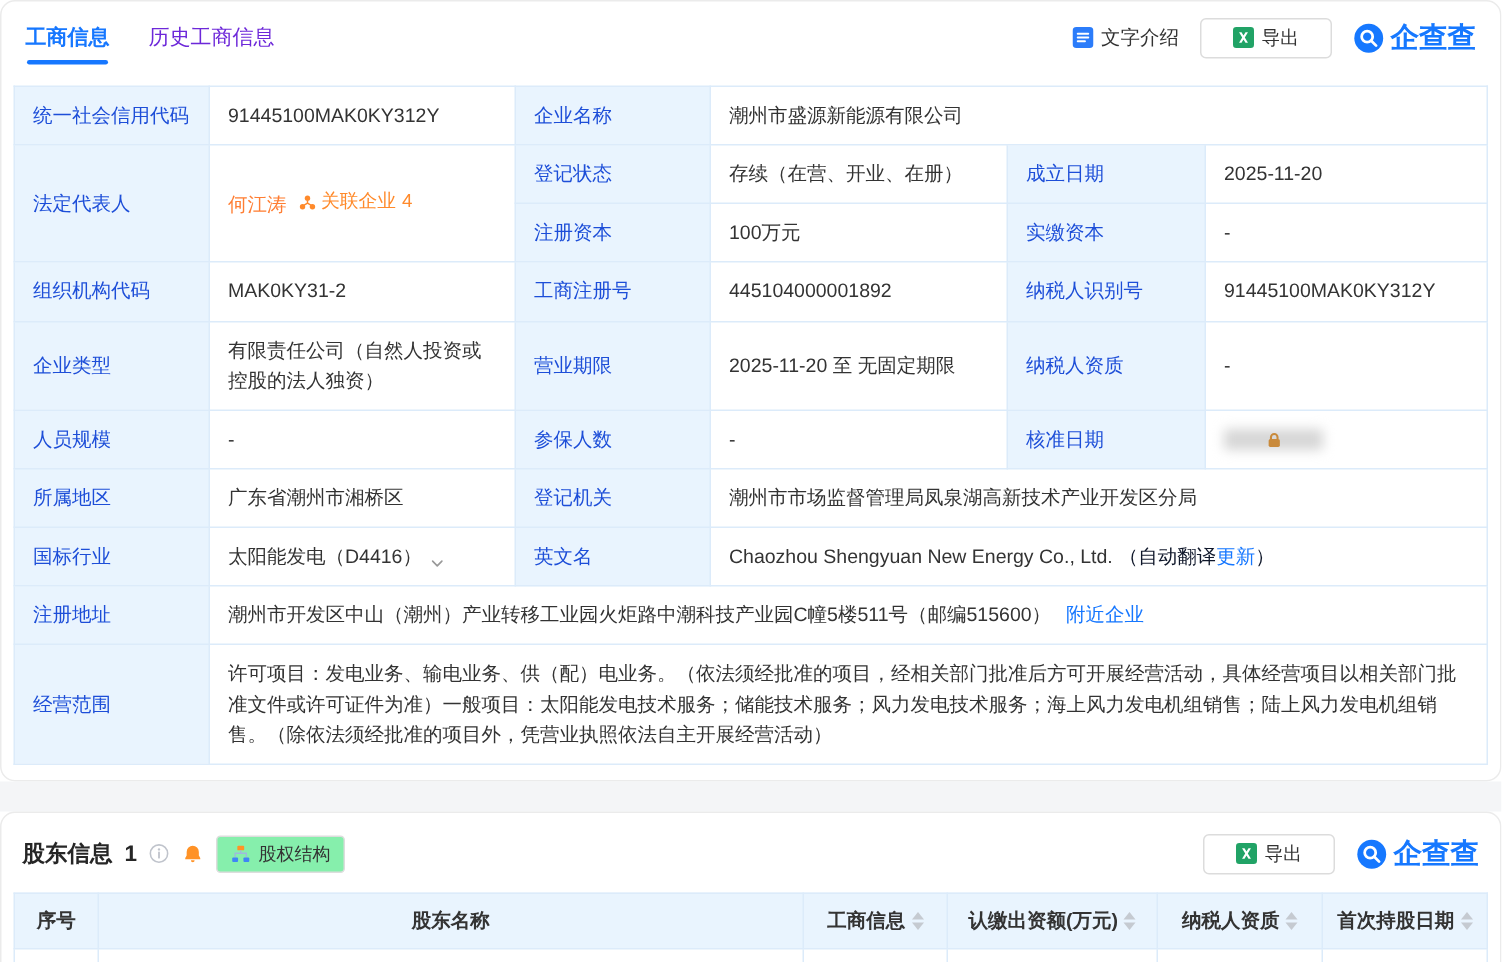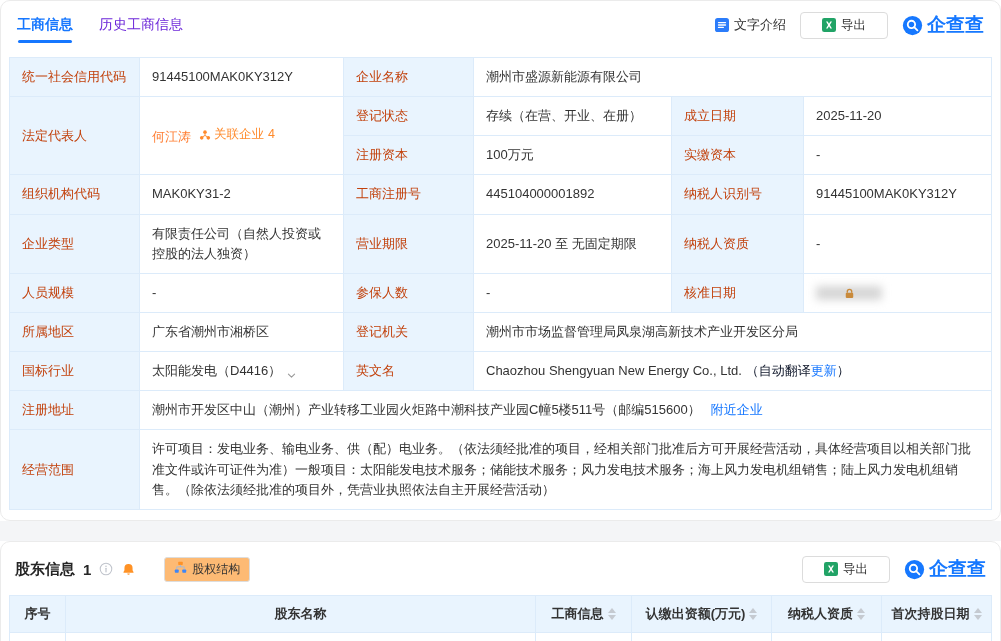--- a/index.html
+++ b/index.html
@@ -18,42 +18,42 @@
   .tab.active::after{content:"";position:absolute;left:1px;right:1px;bottom:-9px;height:3px;border-radius:2px;background:#1677ff}
   .toolbar{margin-left:auto;display:flex;align-items:center;gap:14px}
   .tool-plain{display:inline-flex;align-items:center;gap:5px;font-size:13px;color:#333;cursor:pointer;white-space:nowrap}
   .btn-snapshot{display:inline-flex;align-items:center;gap:5px;font-size:12.5px;color:#fff;background:#2b7cfa;border:1px dashed #9dc1ff;border-radius:5px;padding:4px 10px;cursor:pointer;white-space:nowrap}
   .btn-export{display:inline-flex;align-items:center;gap:5px;font-size:12.5px;color:#333;background:#fff;border:1px solid #dcdcdc;border-radius:4px;padding:4px 21px;cursor:pointer;white-space:nowrap}
   .brand{display:inline-flex;align-items:center;gap:4px;font-size:19px;font-weight:bold;color:#1678ff;white-space:nowrap}
 
   
   .info-table{width:100%;border-collapse:collapse;table-layout:fixed;margin-top:10px}
   .info-table th,.info-table td{border:1px solid #dcebfa;font-size:13px;font-weight:normal;text-align:left;vertical-align:middle;padding:9px 12px;line-height:1.55;word-break:break-all}
-  .info-table th{background:#e9f4fe;color:#c2410c}
+  .info-table th{background:#e9f4fe;color:#1d4ed8}
   .info-table td{background:#fff;color:#333}
   .link{color:#1677ff;cursor:pointer;text-decoration:none}
   .olink{color:#ff7e33;cursor:pointer;text-decoration:none}
   .muted{color:#0f172a}
   .related{display:inline-flex;align-items:center;gap:3px;color:#ff8a2b;margin-left:8px;cursor:pointer;font-size:12.5px}
   .related .rel-count{margin-left:1px}
   .ind-wrap{display:inline-flex;align-items:flex-end;gap:5px;cursor:pointer}
   .nearby{margin-left:10px;white-space:nowrap}
   .en-note{margin-left:4px}
 
   
   .vip-blur{position:relative;display:inline-flex;align-items:center;justify-content:center;width:66px;height:18px;vertical-align:middle;cursor:pointer}
   .vip-blur .blur-bg{position:absolute;left:0;top:2px;right:0;bottom:2px;background:#d6d6d6;border-radius:2px;filter:blur(4px)}
   .vip-blur svg{position:relative}
 
   
   .sec-head{display:flex;align-items:center;gap:8px;padding:14px 6px 12px 6px}
   .sec-title{font-size:15px;font-weight:bold;color:#262626}
   .sec-count{font-size:15px;font-weight:bold;color:#262626}
   .icon-btn{display:inline-flex;align-items:center;cursor:pointer}
-  .btn-equity{display:inline-flex;align-items:flex-start;gap:5px;border:1px solid #ddd;border-radius:3px;background:#fdba74;padding:3px 9px;font-size:12px;color:#333;cursor:pointer;margin-left:20px}
+  .btn-equity{display:inline-flex;align-items:center;gap:5px;border:1px solid #ddd;border-radius:3px;background:#86efac;padding:3px 9px;font-size:12px;color:#333;cursor:pointer;margin-left:0}
   .head-right{margin-left:auto;display:flex;align-items:center;gap:14px}
 
   .sh-table{width:100%;border-collapse:collapse;table-layout:fixed}
   .sh-table th{background:#e9f4fe;font-size:13px;font-weight:bold;color:#333;padding:9px 8px;border:1px solid #dcebfa;text-align:center}
   .sh-table td{font-size:13px;color:#333;padding:17px 8px;border:1px solid #dcebfa;text-align:center;background:#fff}
   .th-wrap{display:inline-flex;align-items:center;justify-content:center}
   .sort{display:inline-flex;flex-direction:column;margin-left:4px;gap:2px}
   .sort i{display:block;width:0;height:0;border-left:4px solid transparent;border-right:4px solid transparent}
   .sort .up{border-bottom:5px solid #c5cad1}
   .sort .down{border-top:5px solid #c5cad1}

